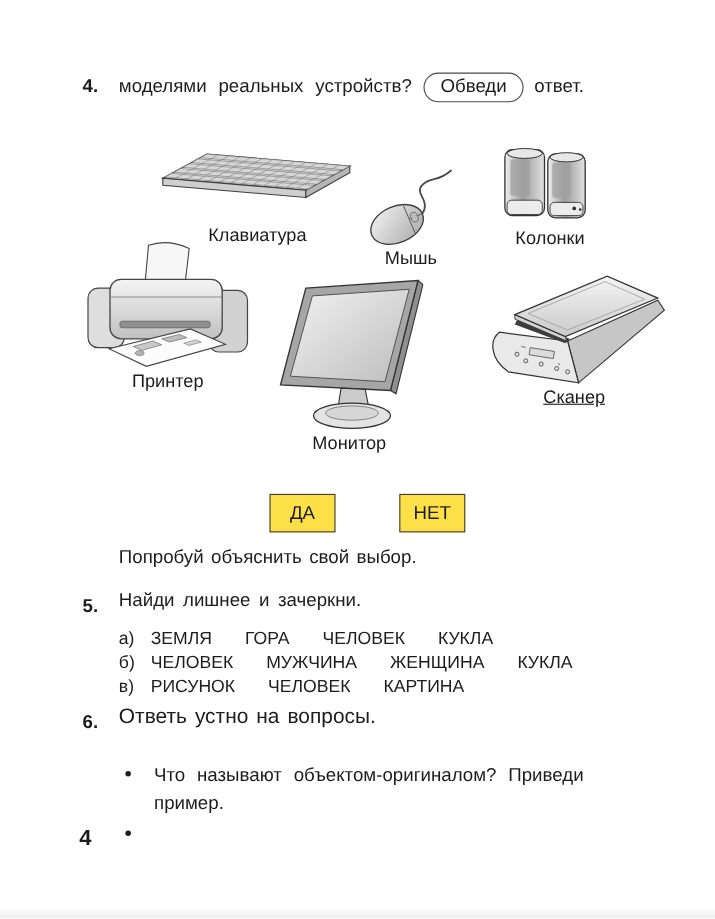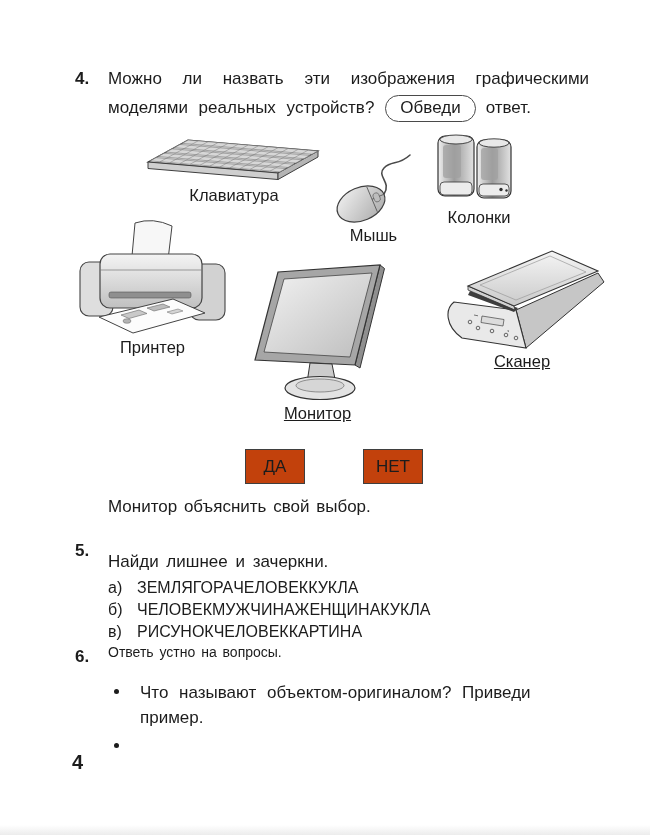--- a/index.html
+++ b/index.html
@@ -21,68 +21,67 @@
   #q4 .line2 { word-spacing: 6px; white-space: nowrap; }
   .pill {
     display: inline-block; border: 1.4px solid #4a4a4a; border-radius: 15px;
     padding: 0 14px 1px; margin: 0 10px 11px 11px; line-height: 24px;
   }
 
   
   .fig { position: absolute; display: flex; flex-direction: column; align-items: center; }
   .fig svg { display: block; }
   .cap { font-size: 16.5px; margin-top: 2px; white-space: nowrap; }
-  #fig-keyboard { left: 138px; top: 132px; width: 192px; }
+  #fig-keyboard { left: 138px; top: 132px; width: 192px; gap: 19px; }
   #fig-mouse    { left: 326px; top: 150px; width: 95px; }
-  #fig-speakers { left: 435px; top: 130px; width: 88px; }
+  #fig-speakers { left: 456px; top: 130px; width: 88px; }
   #fig-printer  { left: 75px;  top: 220px; width: 155px; }
-  #fig-monitor  { left: 250px; top: 262px; width: 135px; text-decoration: underline; }
+  #fig-monitor  { left: 250px; top: 252px; width: 135px; }
   #fig-scanner  { left: 438px; top: 246px; width: 168px; text-decoration: underline; }
 
   
   .answer-box {
-    position: absolute; width: 60px; height: 35px; background: #c2410c;
+    position: absolute; width: 60px; height: 35px; background: #fde047;
     border: 1.6px solid #3f3f3f; display: flex; align-items: center; justify-content: center;
     font-size: 17px;
   }
   #box-yes { left: 245px; top: 449px; }
   #box-no  { left: 363px; top: 449px; }
 
   #followup { left: 108px; top: 497px; font-size: 17px; word-spacing: 2px; }
 
   
   #q5 { left: 75px; top: 536px; width: 525px; }
-  #q5 .qtitle { font-size: 17px; line-height: 20px; word-spacing: 3px; margin-top: 16px; }
+  #q5 .qtitle { font-size: 17px; line-height: 20px; word-spacing: 3px; }
   .q5-rows { margin-left: 33px; margin-top: 5px; }
   .q5-row { display: flex; font-size: 16px; line-height: 22px; }
   .q5-marker { width: 29px; flex: 0 0 29px; }
-  .q5-words { display: flex; white-space: nowrap; text-align: center; }
+  .q5-words { display: flex; gap: 30px; white-space: nowrap; text-align: center; }
 
   
   #q6 { left: 75px; top: 642px; width: 530px; }
-  #q6 .qtitle { font-size: 14px; line-height: 20px; word-spacing: 2px; }
-  .q6-bullets { margin-left: 33px; margin-top: 9px; }
+  #q6 .qtitle { font-size: 19px; line-height: 20px; word-spacing: 2px; }
+  .q6-bullets { margin-left: 33px; margin-top: 21px; }
   .bullet-row { display: flex; margin-bottom: 4px; }
   .dot { width: 5px; height: 5px; border-radius: 50%; background: #1c1c1c; margin: 9px 0 0 6px; flex: 0 0 5px; }
   .bullet-text { margin-left: 21px; font-size: 17px; line-height: 25px; width: 458px; }
   .ws6  { word-spacing: 6px; }
   .ws16 { word-spacing: 16px; }
 
   #pagenum { left: 72px; top: 751px; font-size: 20px; font-weight: 700; }
 
   #bottom-shade { left: 0; right: 0; bottom: 0; height: 10px;
     background: linear-gradient(#ffffff, #ececec); }
 </style>
 </head>
 <body>
 
 <div id="q4" class="abs qblock">
   <div class="qnum">4.</div>
   <div class="qbody">
-    <div class="line1">Можно ли назвать эти изображения графическими</div>
     <div class="line2"><span>моделями реальных устройств?</span><span class="pill">Обведи</span><span>ответ.</span></div>
   </div>
 </div>
 
 <div id="fig-keyboard" class="fig">
   <svg width="192" height="52" viewBox="0 0 192 52">
     <polygon points="10,30 50,8 180,19 140,41" fill="#e6e6e6" stroke="#3f3f3f" stroke-width="1.1"></polygon>
     <polygon points="10,30 140,41 140,47.5 10,36.5" fill="#cfcfcf" stroke="#3f3f3f" stroke-width="1"></polygon>
     <polygon points="140,41 180,19 180,25 140,47.5" fill="#b5b5b5" stroke="#3f3f3f" stroke-width="1"></polygon>
     <g fill="#d7d7d7" stroke="#666" stroke-width="0.5">
@@ -226,21 +225,21 @@
   <div class="cap">Сканер</div>
 </div>
 
 <div id="box-yes" class="answer-box">
   <span>ДА</span>
 </div>
 <div id="box-no" class="answer-box">
   <span>НЕТ</span>
 </div>
 
-<div id="followup" class="abs">Монитор объяснить свой выбор.</div>
+<div id="followup" class="abs">Попробуй объяснить свой выбор.</div>
 
 <div id="q5" class="abs">
   <div class="qblock">
     <div class="qnum">5.</div>
     <div class="qtitle">Найди лишнее и зачеркни.</div>
   </div>
   <div class="q5-rows">
     <div class="q5-row">
       <span class="q5-marker">а)</span>
       <span class="q5-words">

